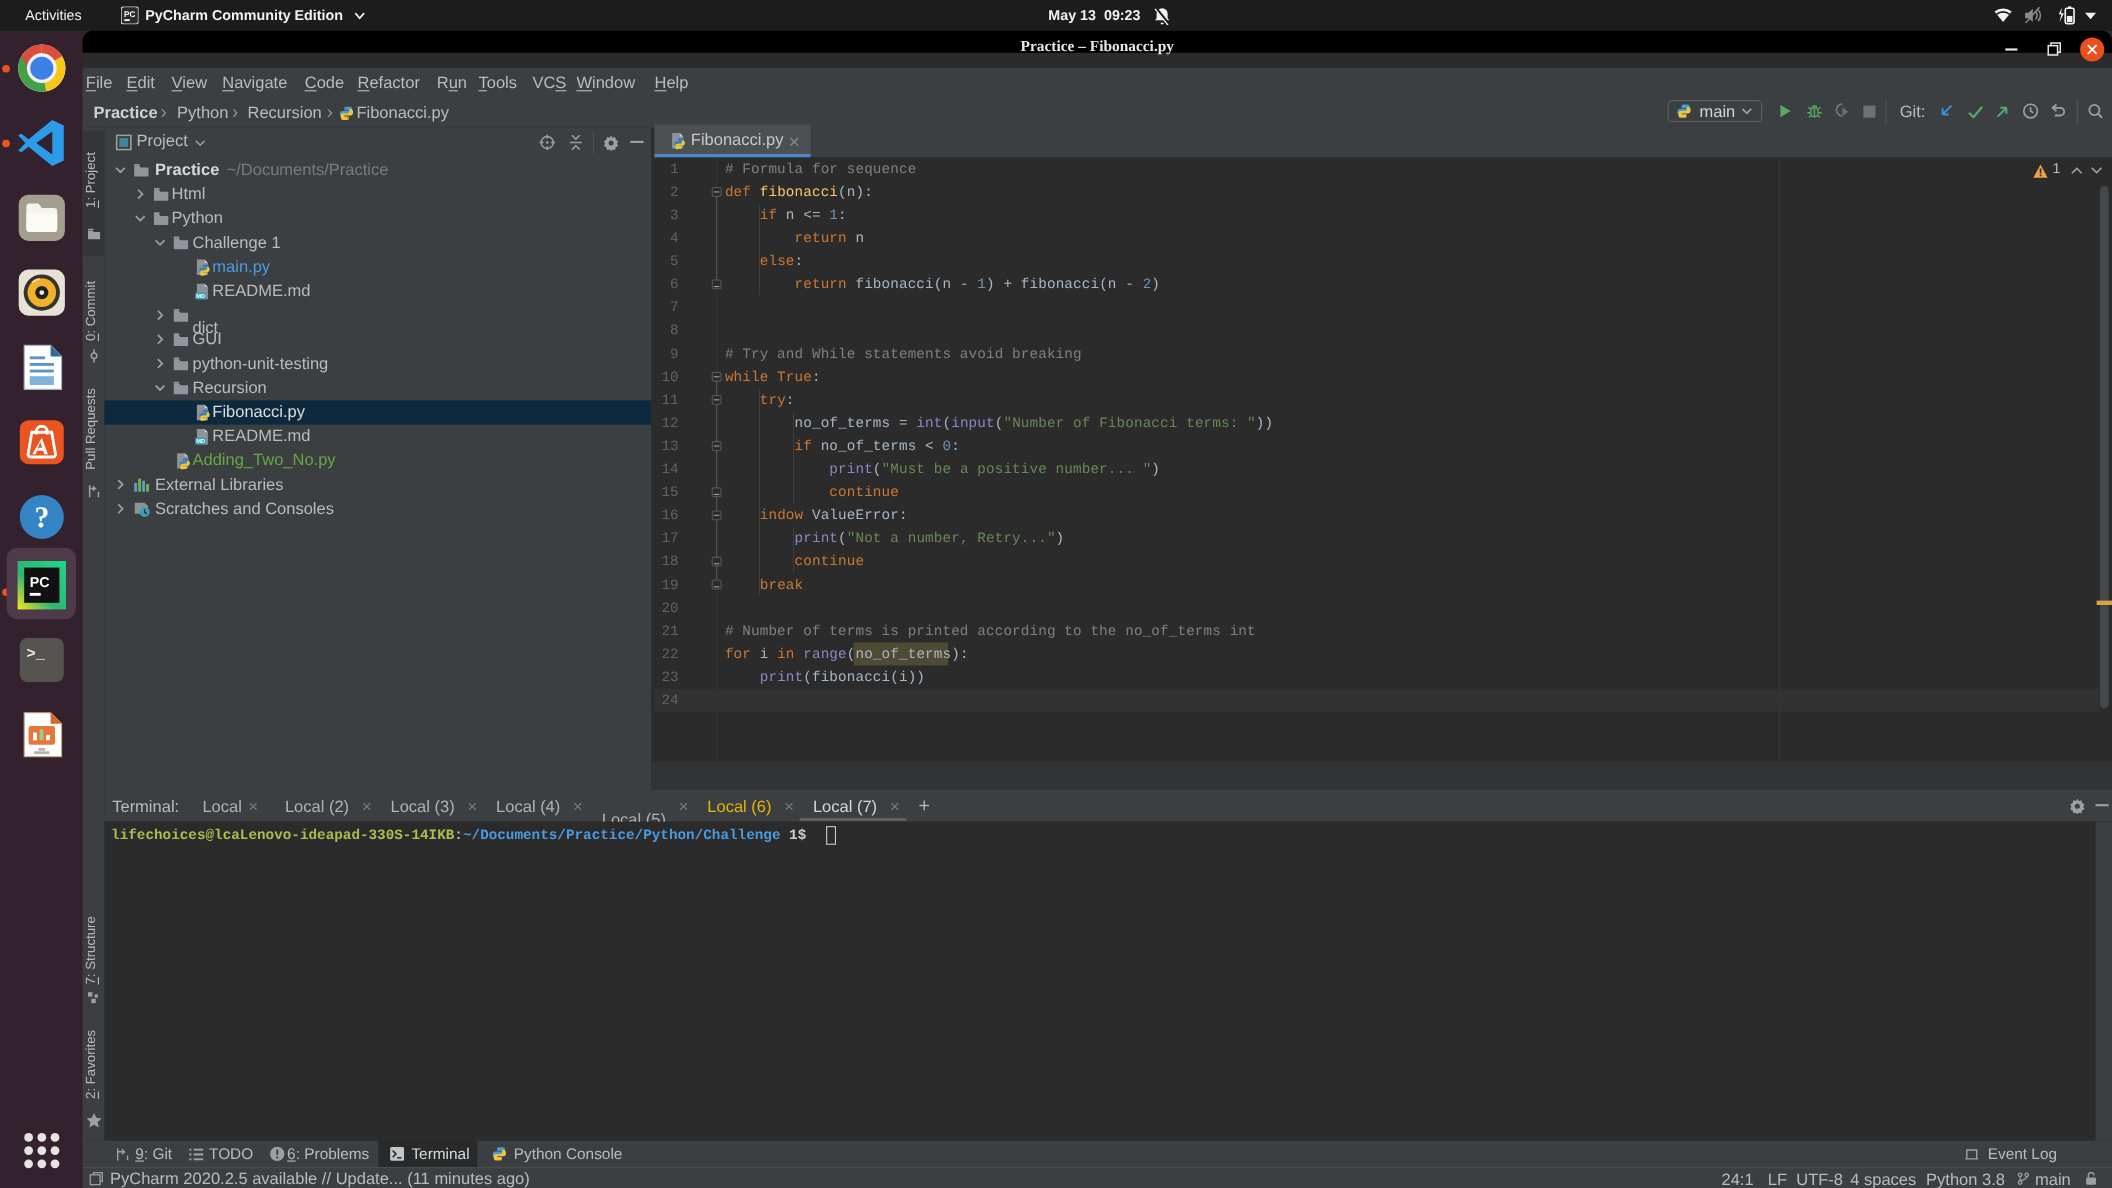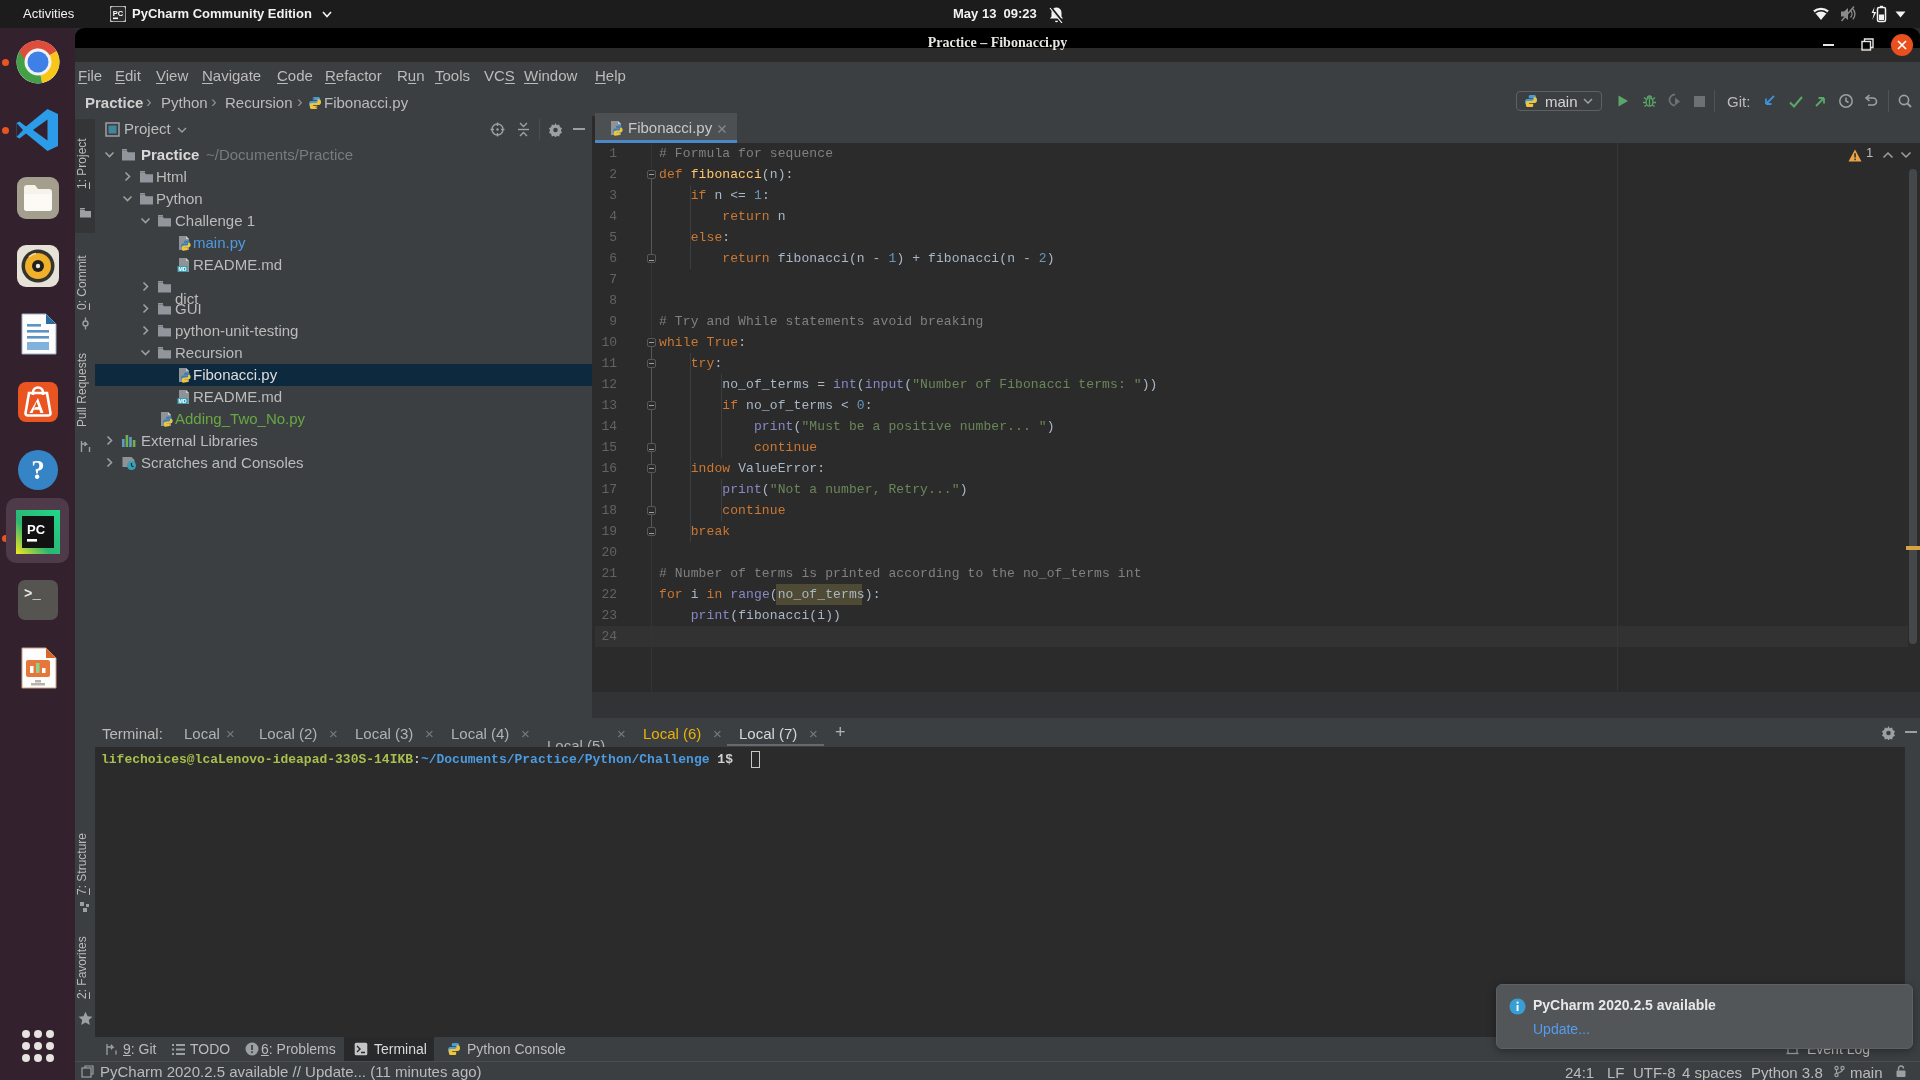--- a/index.html
+++ b/index.html
@@ -623,22 +623,13 @@
         <circle cx="9.5" cy="3" r="1.6" fill="none" stroke="#9da0a2" stroke-width="1.2"></circle>
         <circle cx="3.5" cy="10" r="1.6" fill="none" stroke="#9da0a2" stroke-width="1.2"></circle>
         <path d="M3.5 4.6 V8.4 M9.5 4.6 c0 2 -1.5 2.4 -3 2.9 -1 .3 -2 .6 -2.5 1" fill="none" stroke="#9da0a2" stroke-width="1.2"></path>
       </svg>
     <div class="abs" style="left:1775px;top:2px;">main</div>
     <svg class="abs" style="left:1820px;top:3px;" width="12" height="13" viewBox="0 0 12 13">
         <rect x="1.5" y="5.5" width="9" height="6.5" rx="1" fill="#9da0a2"></rect>
         <path d="M3.5 5.5 V3.5 a2.5 2.5 0 0 1 5 0" fill="none" stroke="#9da0a2" stroke-width="1.4"></path>
       </svg>
   </div>
-  <div id="notif" class="abs">
-    <svg class="abs" style="left:12px;top:13px;" width="17" height="17" viewBox="0 0 17 17">
-        <circle cx="8.5" cy="8.5" r="8" fill="#389fd6"></circle>
-        <rect x="7.6" y="7" width="1.9" height="6" fill="#fff"></rect>
-        <rect x="7.6" y="3.6" width="1.9" height="2" fill="#fff"></rect>
-      </svg>
-    <div class="abs" style="left:36px;top:12px;font-size:14px;font-weight:bold;color:#e8e8e8;">PyCharm 2020.2.5 available</div>
-    <div class="abs" style="left:36px;top:36px;font-size:14px;color:#559bf0;">Update...</div>
-  </div>
 </div>
 
 </body></html>

